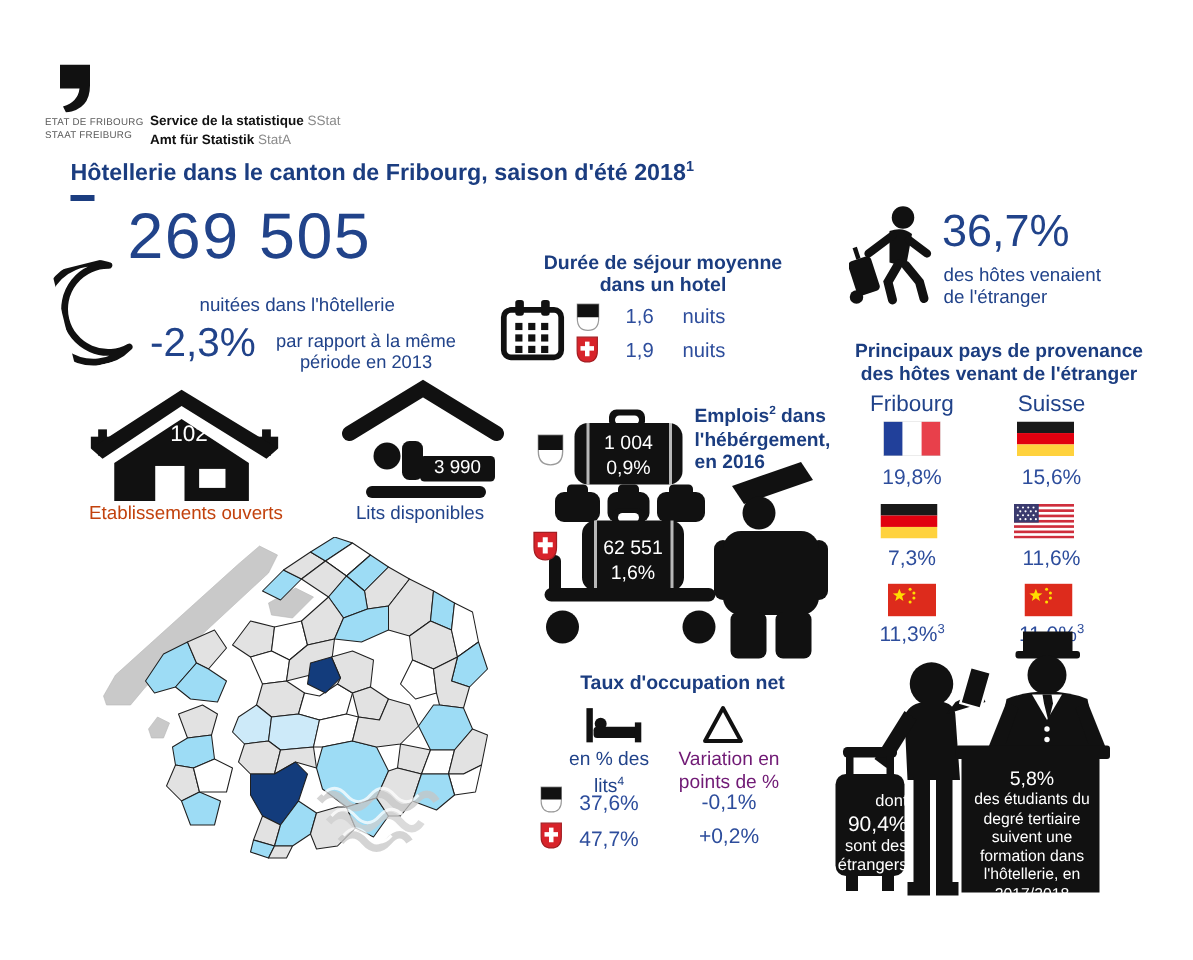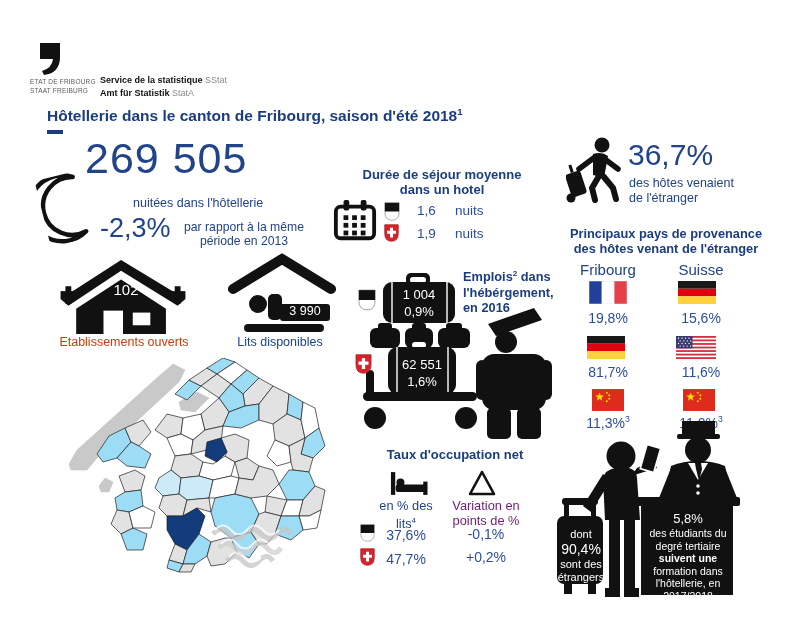--- a/index.html
+++ b/index.html
@@ -295,21 +295,21 @@
       </svg>
   </div>
   <div class="abs ctr num" style="left:570px;top:309px;width:76px;font-size:14px;"><span>19,8%</span><sup></sup></div>
   <div class="abs" style="left:587px;top:336px;">
     <svg width="38" height="23" viewBox="0 0 38 23">
         <rect width="38" height="7.7" fill="#191919"></rect>
         <rect y="7.7" width="38" height="7.6" fill="#e1000f"></rect>
         <rect y="15.3" width="38" height="7.7" fill="#ffd23d"></rect>
       </svg>
   </div>
-  <div class="abs ctr num" style="left:570px;top:363px;width:76px;font-size:14px;"><span>81,7%</span><sup></sup></div>
+  <div class="abs ctr num" style="left:570px;top:363px;width:76px;font-size:14px;"><span>7,3%</span><sup></sup></div>
   <div class="abs" style="left:592px;top:389px;">
     <svg width="32" height="22" viewBox="0 0 38 26">
         <rect width="38" height="26" fill="#dd2b1c"></rect>
         <polygon points="9,4 10.4,7.6 14.2,7.8 11.2,10.1 12.2,13.8 9,11.6 5.8,13.8 6.8,10.1 3.8,7.8 7.6,7.6" fill="#ffde00"></polygon>
         <circle cx="17.5" cy="4.5" r="1.2" fill="#ffde00"></circle>
         <circle cx="20.5" cy="7.5" r="1.2" fill="#ffde00"></circle>
         <circle cx="20.5" cy="11.5" r="1.2" fill="#ffde00"></circle>
         <circle cx="17.5" cy="14.5" r="1.2" fill="#ffde00"></circle>
       </svg>
   </div>
@@ -447,29 +447,29 @@
         <polygon points="126,50 134,54 124,82 114,80" fill="#111"></polygon>
         <polygon points="180,50 172,54 182,82 192,80" fill="#111"></polygon>
       </g>
 
       <g>
         <rect x="92" y="79" width="103" height="9" rx="2" fill="#111"></rect>
         <rect x="96" y="88" width="92" height="89" fill="#111"></rect>
       </g>
     </svg>
   </div>
-  <div class="abs ctr white" style="left:557px;top:528px;width:48px;line-height:13px;">
+  <div class="abs ctr white" style="left:557px;top:528px;width:48px;line-height:13px;text-align:right;">
     <div style="font-size:11px;">dont</div>
     <div style="font-size:14px;line-height:17px;">90,4%</div>
     <div style="font-size:11px;">sont des</div>
     <div style="font-size:11px;">étrangers</div>
   </div>
   <div class="abs ctr white" style="left:643px;top:511px;width:90px;line-height:12.5px;">
     <div style="font-size:13px;line-height:16px;">5,8%</div>
     <div style="font-size:10.5px;">des étudiants du</div>
     <div style="font-size:10.5px;">degré tertiaire</div>
-    <div style="font-size:10.5px;font-weight:bold;">suivent une</div>
+    <div style="font-size:10.5px;">suivent une</div>
     <div style="font-size:10.5px;">formation dans</div>
     <div style="font-size:10.5px;">l'hôtellerie, en</div>
     <div style="font-size:10.5px;">2017/2018</div>
   </div>
 
 </div>
 
 </body></html>

